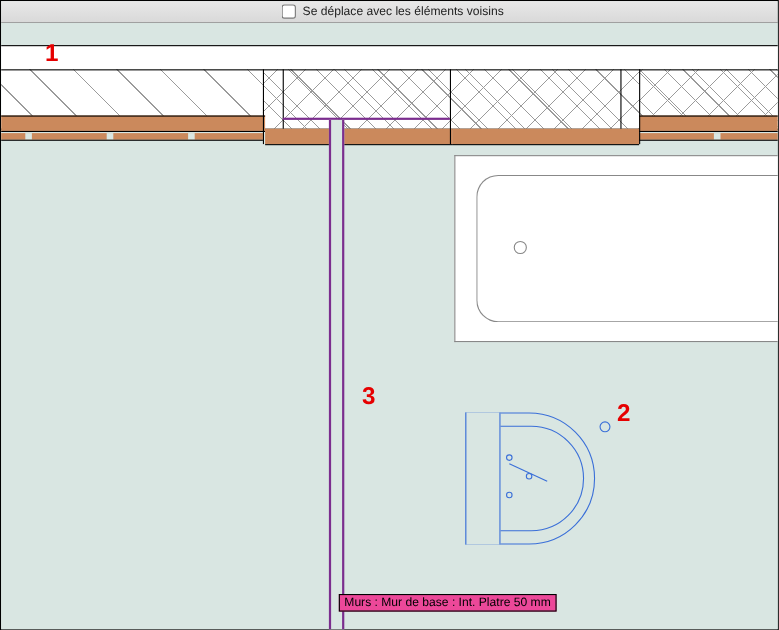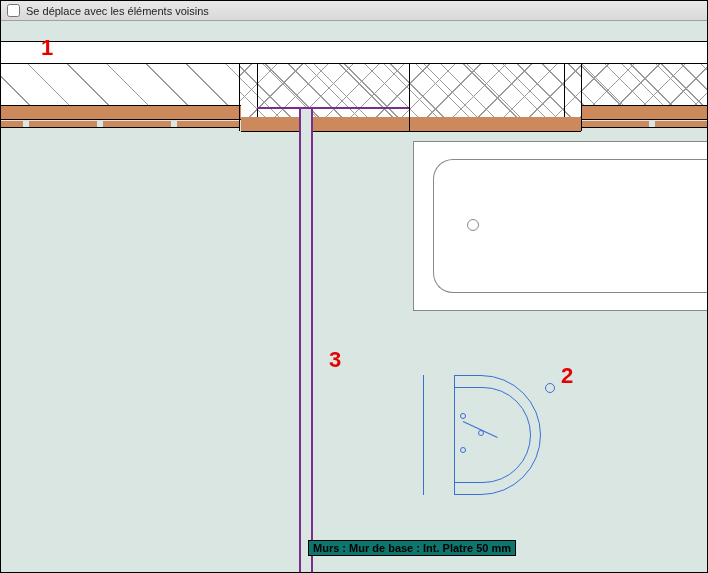--- a/index.html
+++ b/index.html
@@ -18,20 +18,21 @@
     position: absolute;
     left: 0; top: 0;
     width: 100%;
     height: 20px;
     background: linear-gradient(#e8e8e8,#d9d9d9);
     border-bottom: 1px solid #a0a0a0;
     display: flex;
     align-items: center;
     padding-left: 6px;
     color: #222;
+    justify-content: center;
   }
   .optbar input[type=checkbox]{
     width:13px;height:13px;margin:0 6px 0 0;
     accent-color:#666;
   }
   .canvas {
     position: absolute;
     left: 0; top: 20px;
     width: 708px; height: 553px;
     background: #d9e6e2;
@@ -135,24 +136,23 @@
 
   
   .marker {
     position:absolute; color:#e60000; font-weight:bold; font-size:22px;
     font-family:Arial,sans-serif;
   }
 
   
   .tooltip {
     position:absolute; left:307px; top:519px;
-    background:#0f766e; border:1px solid #000;
+    background:#ec4899; border:1px solid #000;
     padding:1px 4px; font-size:11px; color:#000;
     white-space:nowrap;
-    font-weight:bold;
   }
 
   
   .v-black { position:absolute; width:1px; background:#000; }
 </style>
 </head>
 <body>
 
 <div class="optbar">
   <input type="checkbox" aria-label="Se déplace avec les éléments voisins" style="">

